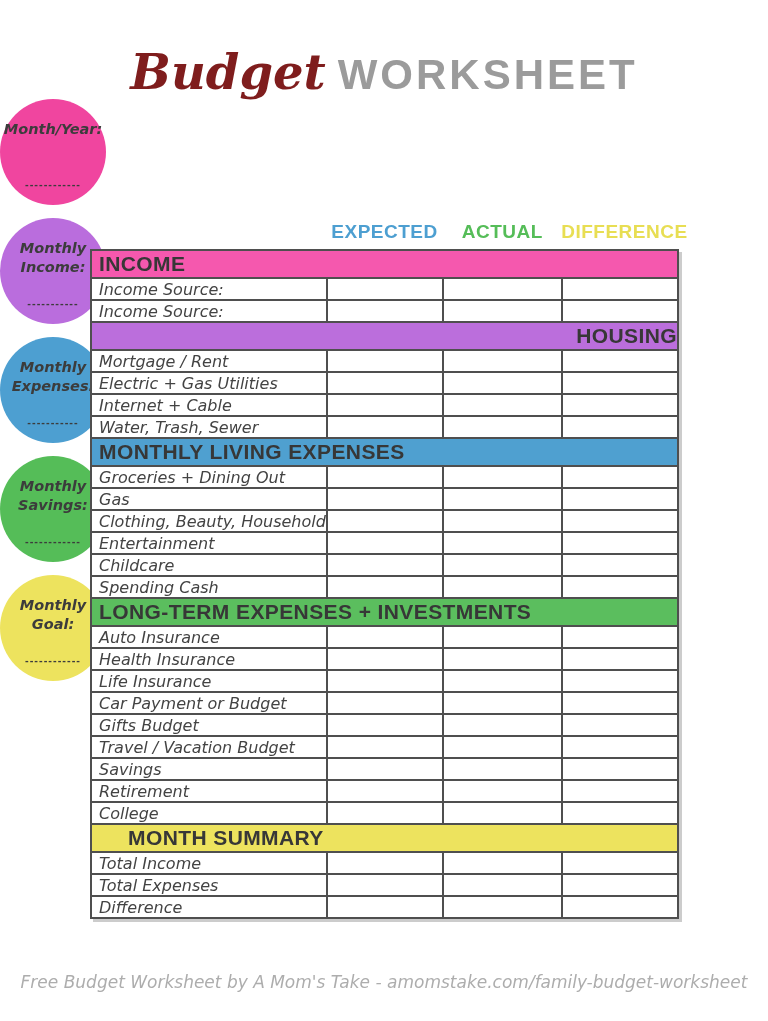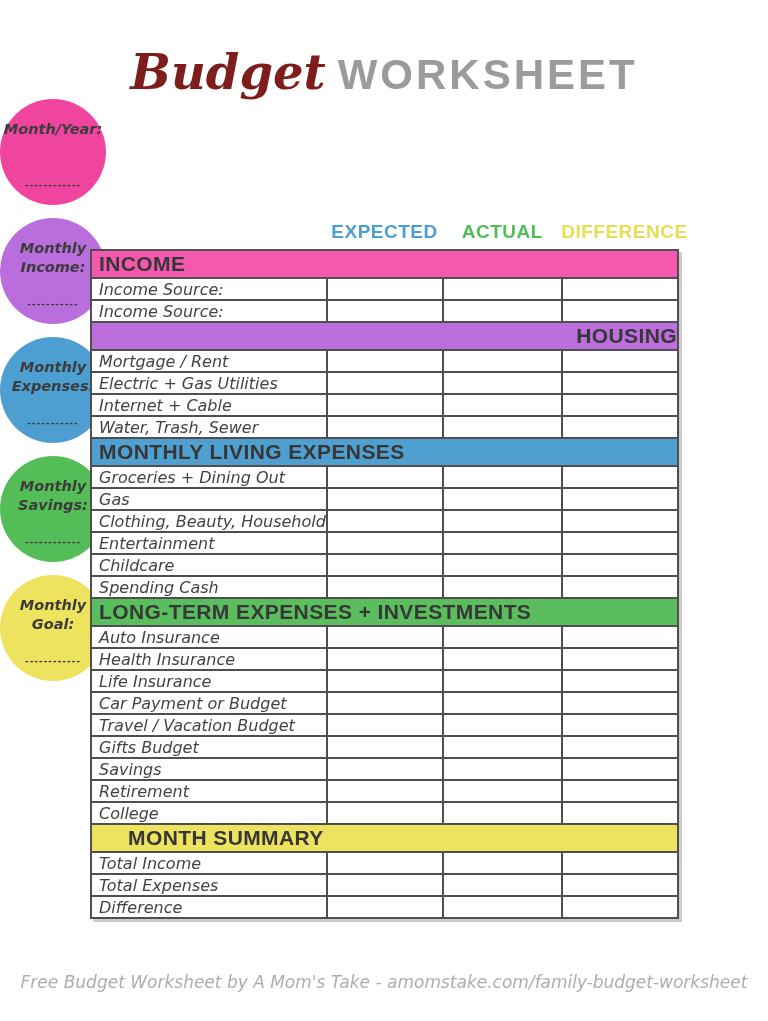--- a/index.html
+++ b/index.html
@@ -229,27 +229,27 @@
           <td class="value-cell"></td>
           <td class="value-cell"></td>
         </tr>
         <tr>
           <td class="label-cell">Car Payment or Budget</td>
           <td class="value-cell"></td>
           <td class="value-cell"></td>
           <td class="value-cell"></td>
         </tr>
         <tr>
+          <td class="label-cell">Gifts Budget</td>
+          <td class="value-cell"></td>
+          <td class="value-cell"></td>
+          <td class="value-cell"></td>
+        </tr>
+        <tr>
           <td class="label-cell">Travel / Vacation Budget</td>
-          <td class="value-cell"></td>
-          <td class="value-cell"></td>
-          <td class="value-cell"></td>
-        </tr>
-        <tr>
-          <td class="label-cell">Gifts Budget</td>
           <td class="value-cell"></td>
           <td class="value-cell"></td>
           <td class="value-cell"></td>
         </tr>
         <tr>
           <td class="label-cell">Savings</td>
           <td class="value-cell"></td>
           <td class="value-cell"></td>
           <td class="value-cell"></td>
         </tr>

